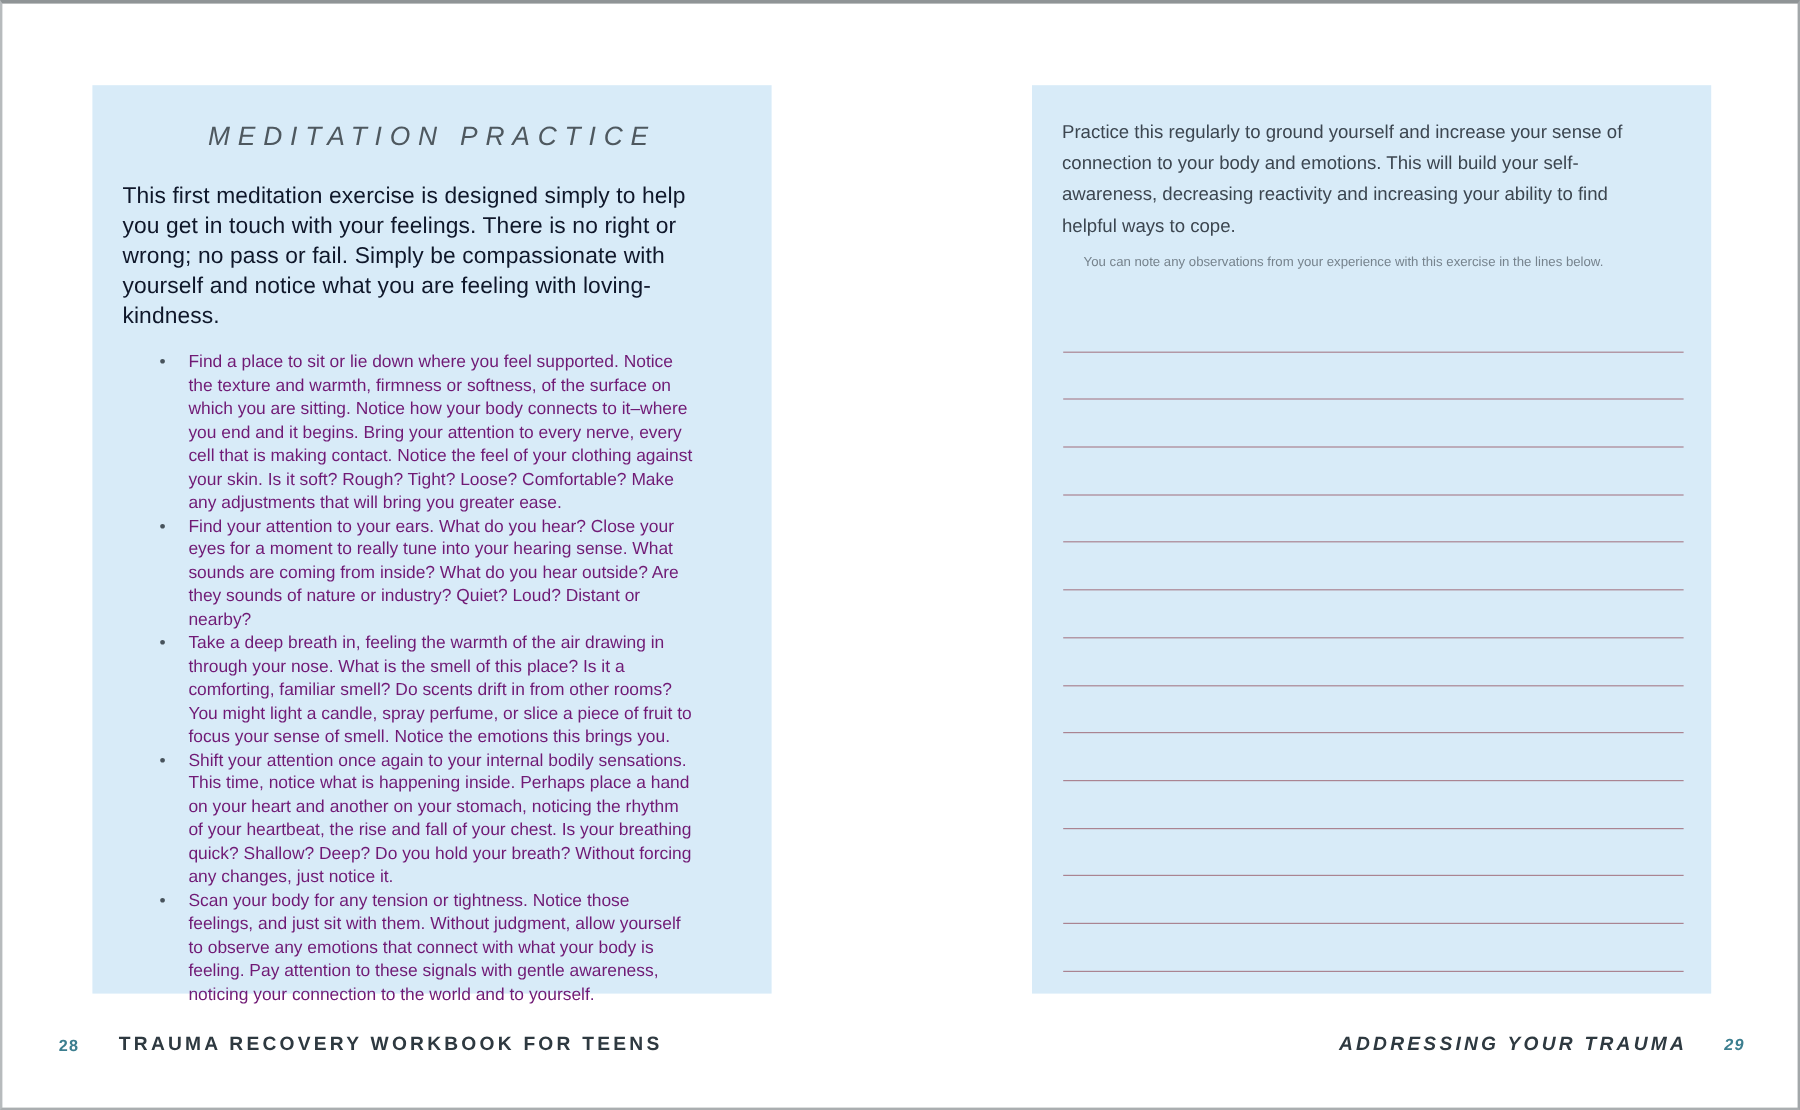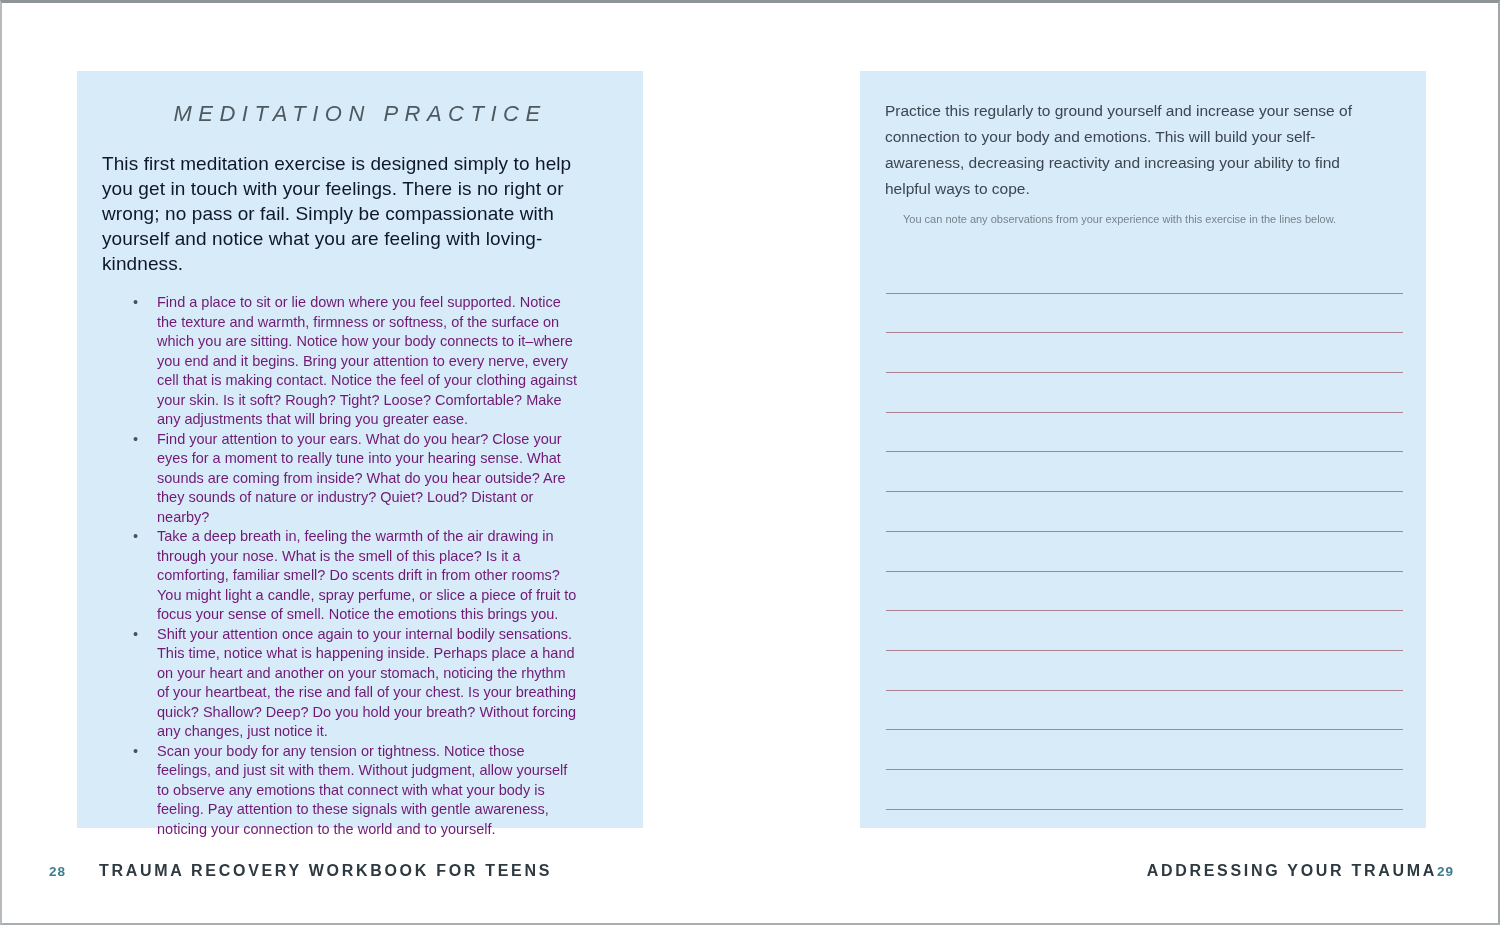--- a/index.html
+++ b/index.html
@@ -82,21 +82,21 @@
     border-bottom:1px solid #aa8492;
   }
   .footer-left {
     position:absolute;
     left:47px; top:859px;
     display:flex; align-items:center; gap:33px;
   }
   .footer-right {
     position:absolute;
     right:44px; top:859px;
-    display:flex; align-items:baseline; 
+    display:flex; align-items:baseline; gap:31px;font-style:italic;
   }
   .pagenum {
     font-size:13.5px;
     font-weight:700;
     letter-spacing:1px;
     color:#3c7e8f;
   }
   .footer-label {
     font-size:16px;
     font-weight:700;

